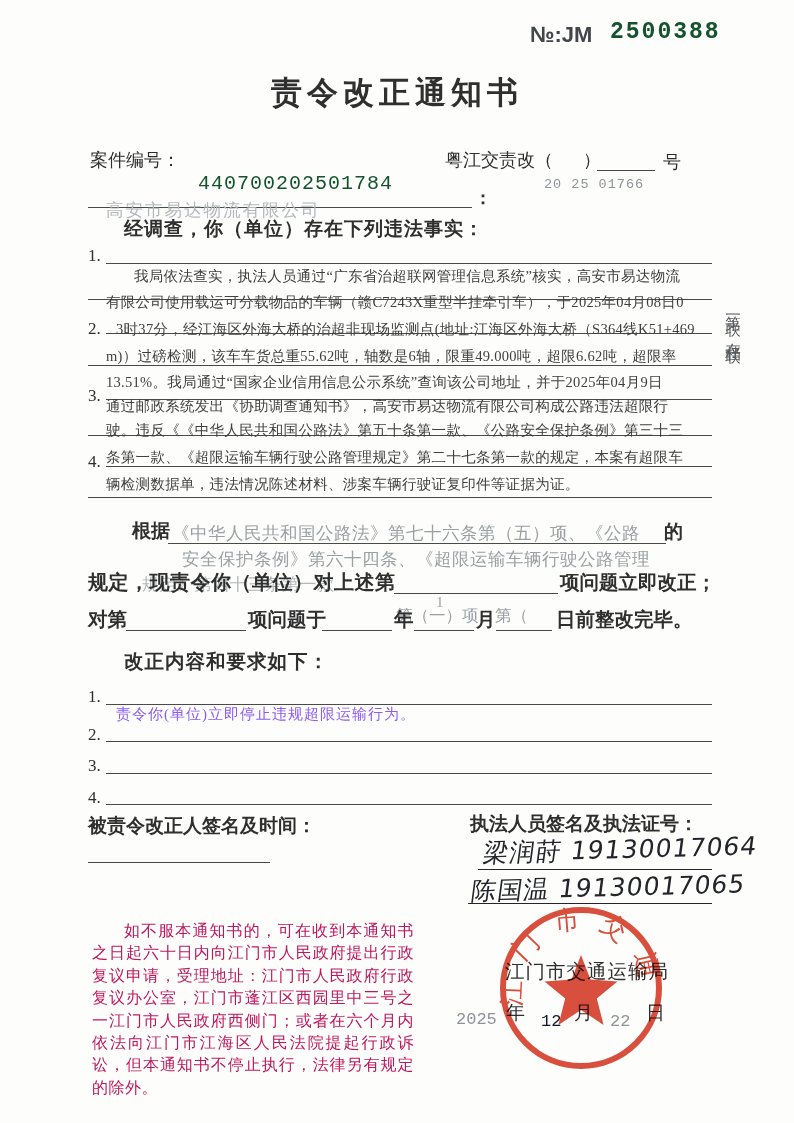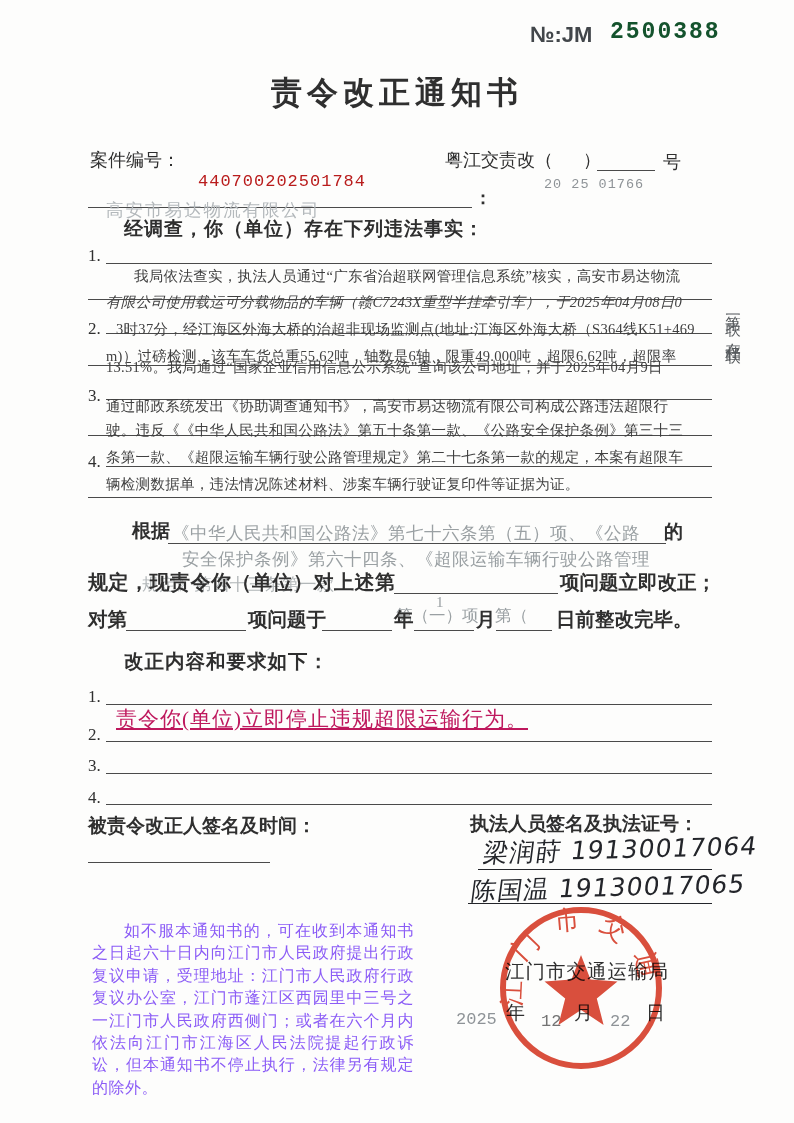--- a/index.html
+++ b/index.html
@@ -26,21 +26,21 @@
 <body>
 
 <div class="page">
 
   <span class="abs sans" style="left:530px;top:22px;font-size:22px;color:#42464a;font-weight:600;">№:JM</span>
   <span class="abs mono" style="left:610px;top:19px;font-size:23px;color:#14532d;letter-spacing:2px;font-weight:600;">2500388</span>
 
   <div class="abs" style="left:0;right:0;top:72px;text-align:center;font-size:31px;font-weight:600;letter-spacing:5px;white-space:nowrap;">责令改正通知书</div>
 
   <span class="abs" style="left:90px;top:148px;font-size:18px;">案件编号：</span>
-  <span class="abs mono" style="left:198px;top:172px;font-size:17px;color:#b91c1c;letter-spacing:1px;">440700202501784</span>
+  <span class="abs mono" style="left:198px;top:172px;font-size:20px;color:#14532d;letter-spacing:1px;">440700202501784</span>
 
   <span class="abs" style="left:445px;top:148px;font-size:18px;">粤江交责改（</span>
   <span class="abs" style="left:583px;top:148px;font-size:18px;">）</span>
   <div class="rule" style="left:597px;top:170px;width:58px;"></div>
   <span class="abs" style="left:663px;top:150px;font-size:18px;">号</span>
   <span class="abs mono" style="left:544px;top:177px;font-size:13.5px;color:#8e9397;letter-spacing:1px;">20 25  01766</span>
 
   <div class="rule" style="left:88px;top:207px;width:384px;"></div>
   <span class="abs bold" style="left:474px;top:186px;font-size:18px;">：</span>
   <span class="abs bold" style="left:124px;top:216px;font-size:19px;letter-spacing:1px;">经调查，你（单位）存在下列违法事实：</span>
@@ -55,24 +55,24 @@
   <div class="rule" style="left:106px;top:263px;width:606px;"></div>
   <div class="rule" style="left:88px;top:299px;width:624px;"></div>
   <div class="rule" style="left:106px;top:333px;width:606px;"></div>
   <div class="rule" style="left:88px;top:365px;width:624px;"></div>
   <div class="rule" style="left:106px;top:399px;width:606px;"></div>
   <div class="rule" style="left:88px;top:435px;width:624px;"></div>
   <div class="rule" style="left:106px;top:466px;width:606px;"></div>
   <div class="rule" style="left:88px;top:497px;width:624px;"></div>
 
   <span class="abs typed" style="left:134px;top:267px;">我局依法查实，执法人员通过“广东省治超联网管理信息系统”核实，高安市易达物流</span>
-  <span class="abs typed" style="left:106px;top:293px;font-style:italic;">有限公司使用载运可分载物品的车辆（赣C7243X重型半挂牵引车），于2025年04月08日0</span>
+  <span class="abs typed" style="left:106px;top:293px;">有限公司使用载运可分载物品的车辆（赣C7243X重型半挂牵引车），于2025年04月08日0</span>
   <span class="abs typed" style="left:108px;top:320px;margin-left:8px;">3时37分，经江海区外海大桥的治超非现场监测点(地址:江海区外海大桥（S364线K51+469</span>
   <span class="abs typed" style="left:106px;top:347px;">m)）过磅检测，该车车货总重55.62吨，轴数是6轴，限重49.000吨，超限6.62吨，超限率</span>
-  <span class="abs typed" style="left:106px;top:358px;">13.51%。我局通过“国家企业信用信息公示系统”查询该公司地址，并于2025年04月9日</span>
+  <span class="abs typed" style="left:106px;top:373px;">13.51%。我局通过“国家企业信用信息公示系统”查询该公司地址，并于2025年04月9日</span>
   <span class="abs typed" style="left:106px;top:397px;">通过邮政系统发出《协助调查通知书》，高安市易达物流有限公司构成公路违法超限行</span>
   <span class="abs typed" style="left:106px;top:421px;">驶。违反《《中华人民共和国公路法》第五十条第一款、《公路安全保护条例》第三十三</span>
   <span class="abs typed" style="left:106px;top:448px;">条第一款、《超限运输车辆行驶公路管理规定》第二十七条第一款的规定，本案有超限车</span>
   <span class="abs typed" style="left:106px;top:475px;">辆检测数据单，违法情况陈述材料、涉案车辆行驶证复印件等证据为证。</span>
 
   <span class="abs bold" style="left:132px;top:518px;font-size:19px;">根据</span>
   <span class="abs faint" style="left:172px;top:521px;font-size:17.5px;letter-spacing:0.5px;">《中华人民共和国公路法》第七十六条第（五）项、《公路</span>
   <span class="abs bold" style="left:664px;top:519px;font-size:19px;">的</span>
   <div class="rule" style="left:168px;top:543px;width:498px;"></div>
   <span class="abs faint" style="left:182px;top:547px;font-size:17.5px;letter-spacing:0.5px;">安全保护条例》第六十四条、《超限运输车辆行驶公路管理</span>
@@ -90,48 +90,48 @@
   <span class="abs bold" style="left:394px;top:606px;font-size:19.5px;">年</span>
   <div class="rule" style="left:414px;top:630px;width:60px;"></div>
   <span class="abs bold" style="left:476px;top:606px;font-size:19.5px;">月</span>
   <div class="rule" style="left:496px;top:630px;width:56px;"></div>
   <span class="abs bold" style="left:556px;top:606px;font-size:19.5px;">日前整改完毕。</span>
 
   <span class="abs bold" style="left:124px;top:648px;font-size:19.5px;letter-spacing:1px;">改正内容和要求如下：</span>
 
   <span class="abs" style="left:88px;top:687px;font-size:17px;">1.</span>
   <div class="rule" style="left:106px;top:704px;width:606px;"></div>
-  <span class="abs" style="left:116px;top:705px;font-size:21px;color:#be185d;letter-spacing:1px;text-decoration:underline;">责令你(单位)立即停止违规超限运输行为。</span>
+  <span class="abs" style="left:116px;top:705px;font-size:15px;color:#8b5cf6;letter-spacing:1px;">责令你(单位)立即停止违规超限运输行为。</span>
 
   <span class="abs" style="left:88px;top:725px;font-size:17px;">2.</span>
   <div class="rule" style="left:106px;top:741px;width:606px;"></div>
 
   <span class="abs" style="left:88px;top:756px;font-size:17px;">3.</span>
   <div class="rule" style="left:106px;top:773px;width:606px;"></div>
 
   <span class="abs" style="left:88px;top:788px;font-size:17px;">4.</span>
   <div class="rule" style="left:106px;top:804px;width:606px;"></div>
 
   <span class="abs bold" style="left:88px;top:813px;font-size:19px;">被责令改正人签名及时间：</span>
   <span class="abs bold" style="left:470px;top:811px;font-size:19px;">执法人员签名及执法证号：</span>
 
   <div class="rule" style="left:88px;top:862px;width:182px;"></div>
 
   <span class="abs hand" style="left:484px;top:833px;">梁润莳  19130017064</span>
   <div class="rule" style="left:478px;top:869px;width:234px;border-color:#23252a;"></div>
   <span class="abs hand" style="left:472px;top:871px;">陈国温  19130017065</span>
   <div class="rule" style="left:468px;top:903px;width:244px;border-color:#23252a;"></div>
 
-  <div class="abs" style="left:92px;top:920px;width:322px;white-space:normal;font-size:16px;line-height:22.4px;text-align:justify;text-indent:2em;letter-spacing:0.5px;color:#8b5cf6;">如不服本通知书的，可在收到本通知书之日起六十日内向江门市人民政府提出行政复议申请，受理地址：江门市人民政府行政复议办公室，江门市蓬江区西园里中三号之一江门市人民政府西侧门；或者在六个月内依法向江门市江海区人民法院提起行政诉讼，但本通知书不停止执行，法律另有规定的除外。</div>
+  <div class="abs" style="left:92px;top:920px;width:322px;white-space:normal;font-size:16px;line-height:22.4px;text-align:justify;text-indent:2em;letter-spacing:0.5px;color:#be185d;">如不服本通知书的，可在收到本通知书之日起六十日内向江门市人民政府提出行政复议申请，受理地址：江门市人民政府行政复议办公室，江门市蓬江区西园里中三号之一江门市人民政府西侧门；或者在六个月内依法向江门市江海区人民法院提起行政诉讼，但本通知书不停止执行，法律另有规定的除外。</div>
 
   <span class="abs" style="left:505px;top:958px;font-size:19.5px;letter-spacing:1px;">江门市交通运输局</span>
 
   <span class="abs mono" style="left:456px;top:1010px;font-size:17px;color:#8e9397;">2025</span>
   <span class="abs" style="left:506px;top:1000px;font-size:19px;">年</span>
-  <span class="abs mono" style="left:541px;top:1012px;font-size:17px;color:#737373;">12</span>
+  <span class="abs mono" style="left:541px;top:1012px;font-size:17px;color:#0f172a;">12</span>
   <span class="abs" style="left:574px;top:1000px;font-size:19px;">月</span>
   <span class="abs mono" style="left:610px;top:1012px;font-size:17px;color:#8e9397;">22</span>
   <span class="abs" style="left:646px;top:1000px;font-size:19px;">日</span>
 
   <svg class="abs seal" style="left:486px;top:893px;" width="190" height="190" viewBox="0 0 190 190">
     <circle cx="95" cy="95" r="78" fill="none" stroke="#d8402c" stroke-width="6"></circle>
     <defs>
       <path id="sealArc" d="M 38.6,115.5 A 60,60 0 1 1 151.4,115.5" fill="none"></path>
     </defs>
     <text fill="#d8402c" font-size="26" letter-spacing="17" font-family="Liberation Serif, serif">

